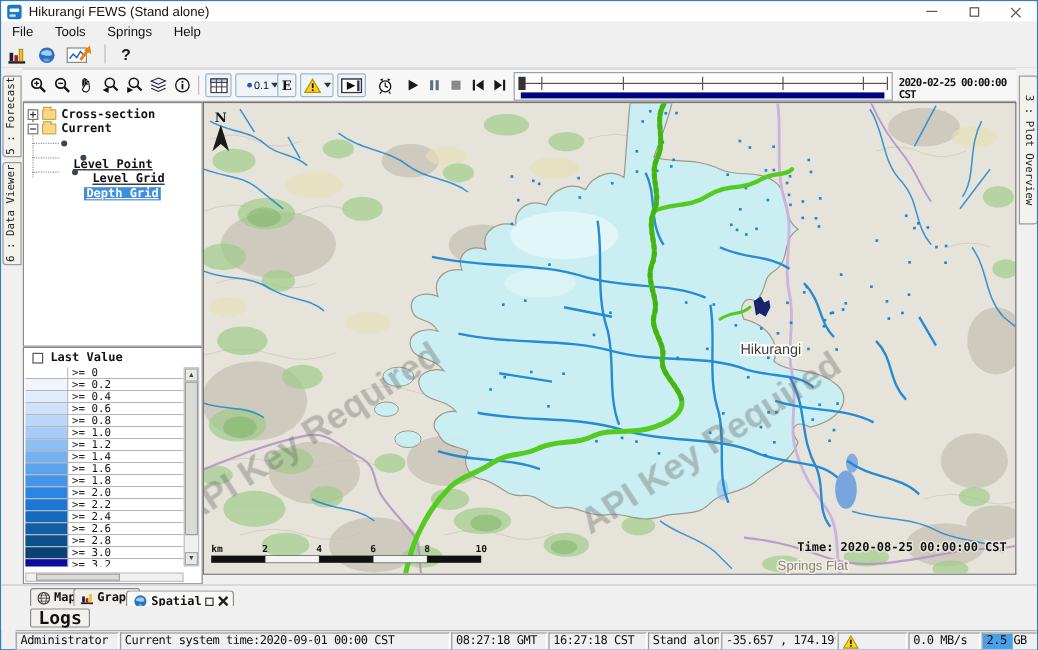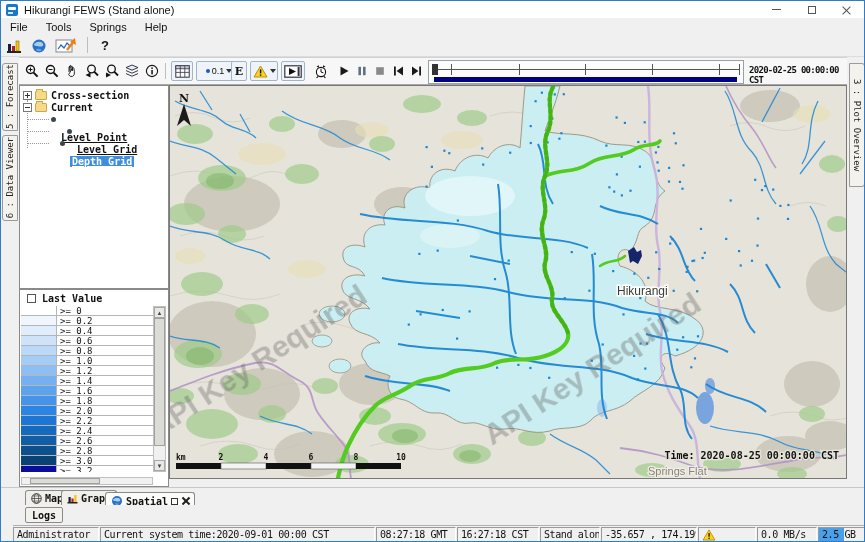--- a/index.html
+++ b/index.html
@@ -85,21 +85,21 @@
   .btab{position:absolute;top:2px;height:16px;background:#f0efe9;border:1px solid #8a8a8a;border-bottom:none;
         border-radius:3px 3px 0 0;display:flex;align-items:center;gap:3px;padding:0 5px;
         font-family:"DejaVu Sans Mono",monospace;font-size:10px;font-weight:bold;color:#111;}
   .btab.active{top:4px;height:17px;background:#fbfbf8;}
   .minirect{width:7px;height:7px;border:1px solid #333;}
   .minix{position:relative;width:8px;height:8px;}
   .minix:before,.minix:after{content:"";position:absolute;left:3.5px;top:-1px;width:2px;height:10px;background:#222;}
   .minix:before{transform:rotate(45deg);}.minix:after{transform:rotate(-45deg);}
   .logsrow{left:0;top:504px;width:100%;height:20px;background:#f0f0f0;}
   .logsbtn{position:absolute;left:24px;top:2px;height:16px;padding:0 6px;background:#f2f1ec;border:1px solid #8a8a8a;
-           border-radius:2px;font-family:"DejaVu Sans Mono",monospace;font-size:10px;font-weight:bold;color:#111;
+           border-radius:2px;font-family:"DejaVu Sans Mono",monospace;font-size:15px;font-weight:bold;color:#111;
            display:flex;align-items:center;}
   
   .statusbar{left:0;top:524px;width:100%;height:17px;background:#f0f0f0;border-top:1px solid #b0b0b0;
              display:flex;align-items:stretch;gap:1px;padding-top:1px;margin-left:12px;}
   .scell{border:1px solid;border-color:#9a9a9a #ffffff #ffffff #9a9a9a;font-family:"DejaVu Sans Mono",monospace;
          font-size:10px;letter-spacing:-0.4px;color:#111;display:flex;align-items:center;padding:0 3px;overflow:hidden;
          white-space:nowrap;background:#f0f0f0;}
   .memcell{position:relative;}
   .memfill{position:absolute;left:0;top:0;bottom:0;width:45%;background:#4aa0e8;}
   .memtext{position:relative;}

